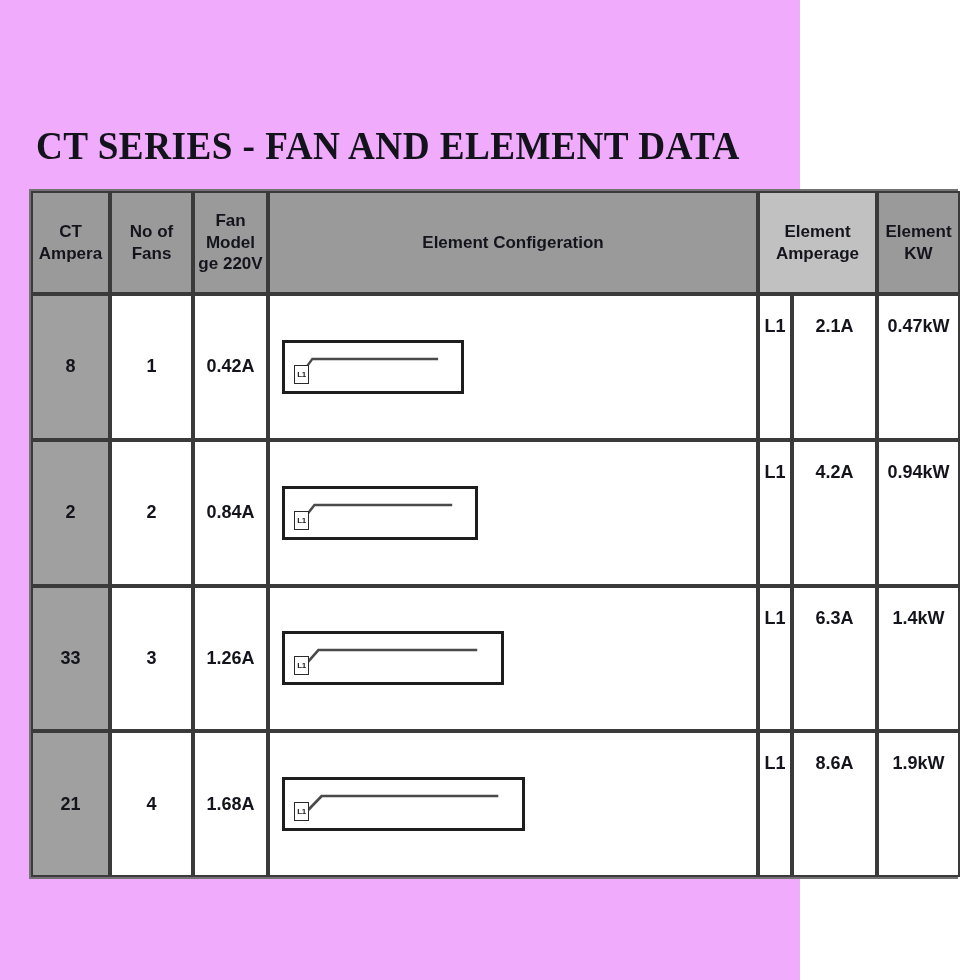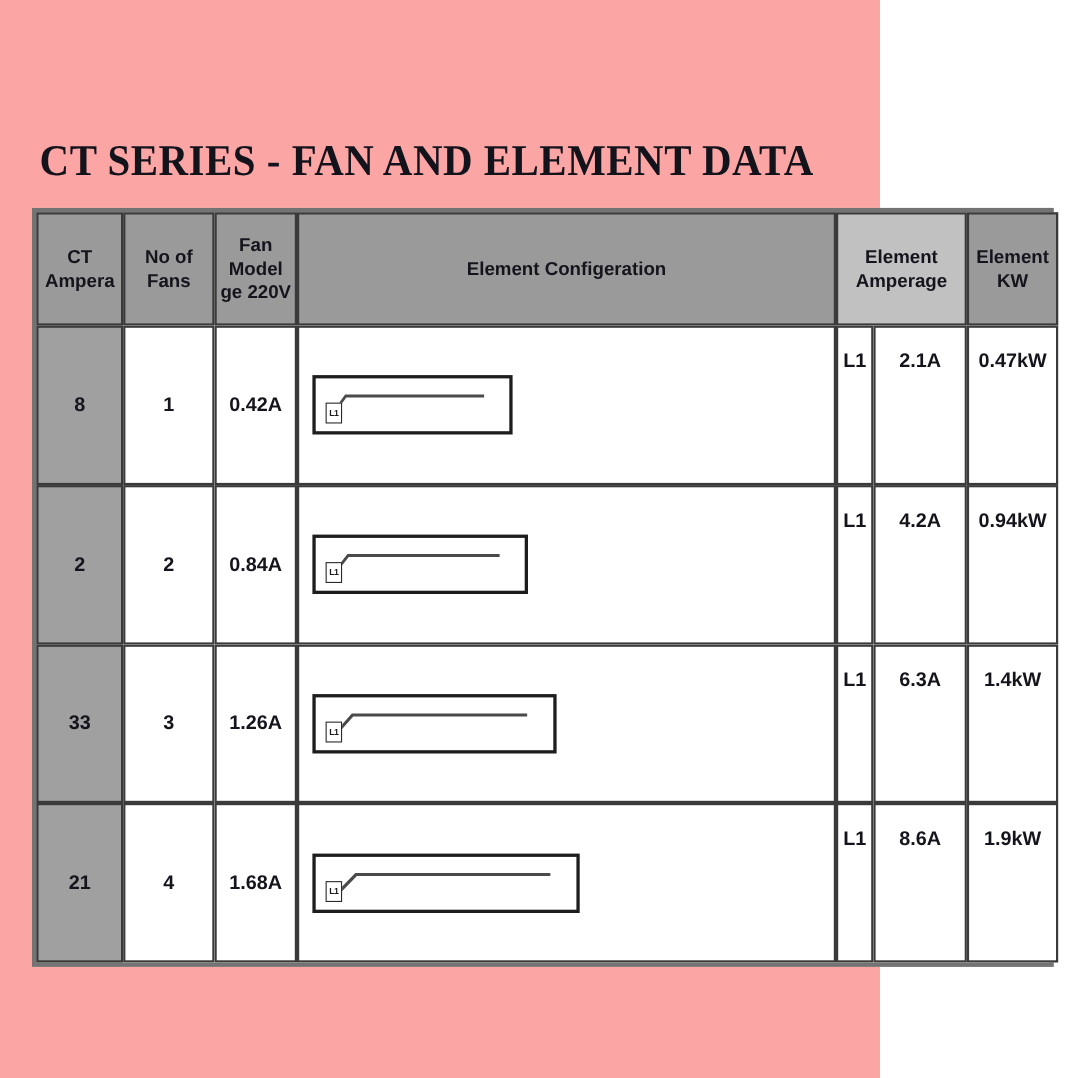--- a/index.html
+++ b/index.html
@@ -11,21 +11,21 @@
     height: 980px;
     background: #ffffff;
     font-family: "Liberation Sans", sans-serif;
     overflow: hidden;
   }
 
   .page {
     position: relative;
     width: 800px;
     height: 980px;
-    background: #fca5a5;
+    background: #f0abfc;
   }
 
   
   .title {
     position: absolute;
     left: 36px;
     top: 122px;
     font-family: "Liberation Serif", serif;
     font-weight: bold;
     font-size: 40px;
@@ -36,21 +36,21 @@
     transform-origin: left top;
   }
 
   
   .table-wrap {
     position: absolute;
     left: 29px;
     top: 189px;
     width: 929px;
     height: 690px;
-    border: 4px solid #737373;
+    border: 2px solid #737373;
     box-sizing: border-box;
     background: #ffffff;
   }
 
   .tbl {
     width: 100%;
     height: 100%;
     border-collapse: separate;
     border-spacing: 0;
     table-layout: fixed;

